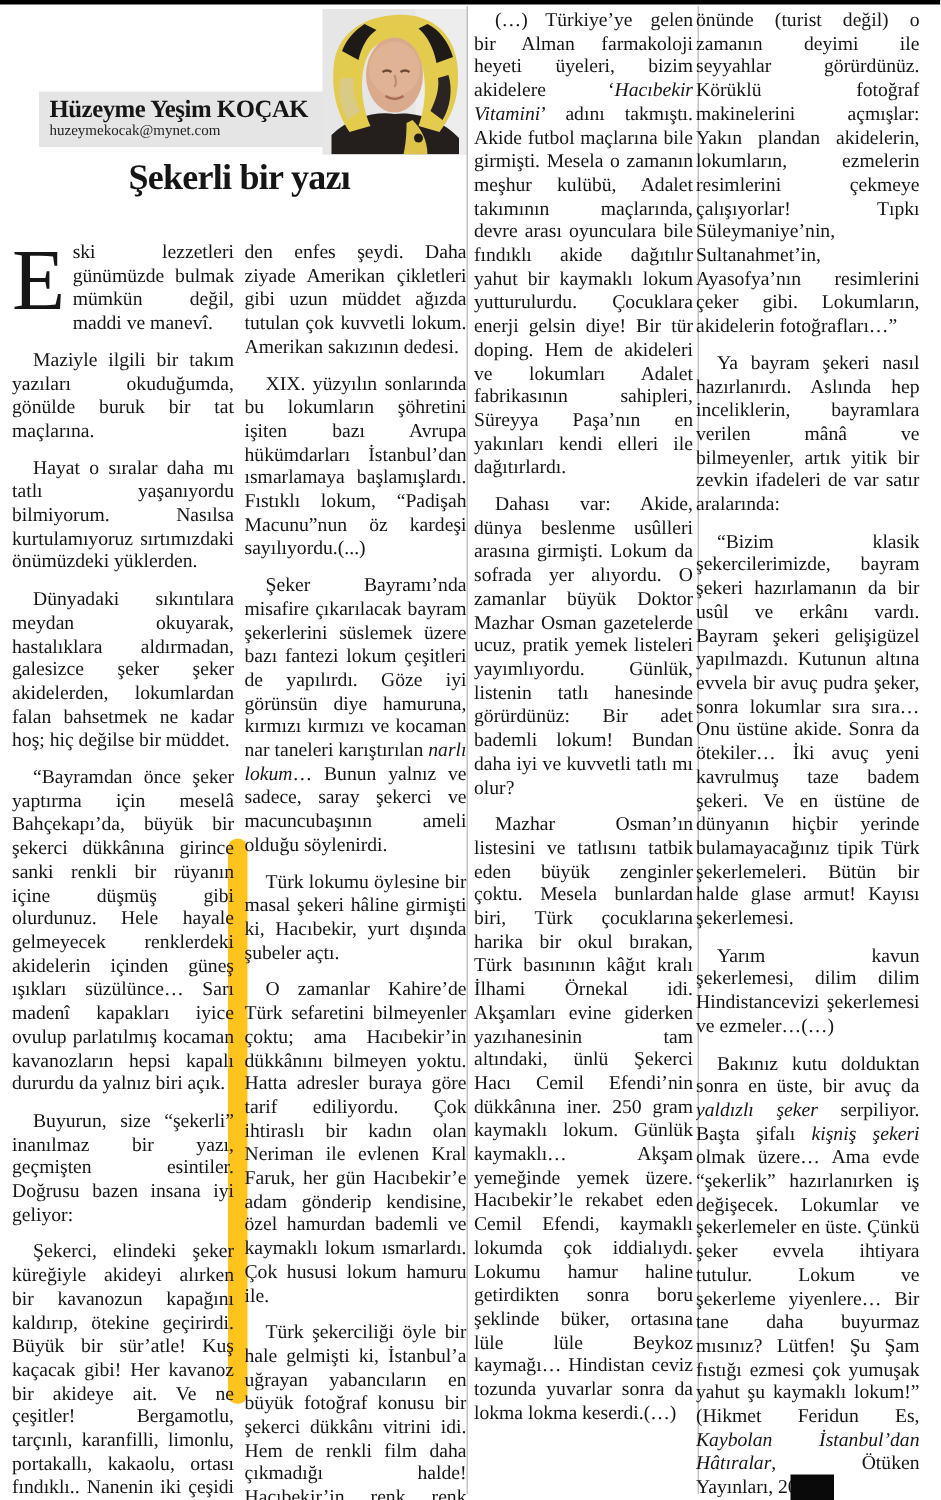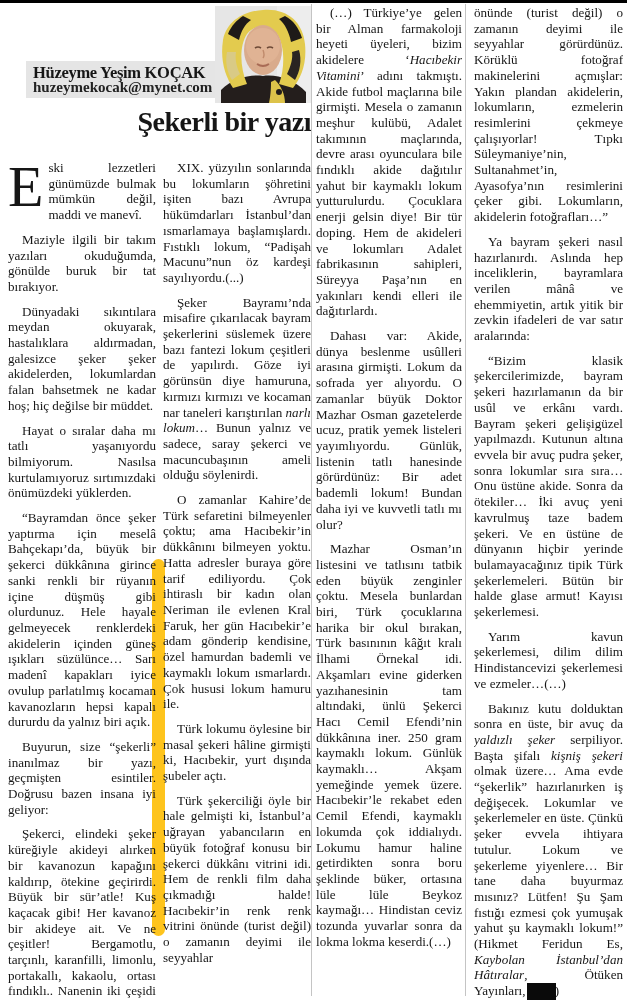--- a/index.html
+++ b/index.html
@@ -9,40 +9,40 @@
   }
   .top-rule{position:absolute;left:0;top:0;width:627px;height:3px;background:#000;}
 
   
   .header{position:absolute;left:8px;top:3px;width:303px;height:155px;}
   .author-box{
     position:absolute;left:18px;top:58px;width:196px;height:37px;
     background:#e5e5e5;padding:2px 7px 12px 7px;box-sizing:border-box;
   }
   .author-name{font-weight:bold;font-size:16.5px;line-height:19px;letter-spacing:-0.3px;white-space:nowrap;}
-  .author-email{font-size:15px;line-height:11px;color:#222;font-weight:bold;}
+  .author-email{font-size:10px;line-height:11px;color:#222;}
   .photo{position:absolute;left:207px;top:3px;width:97px;height:97px;overflow:hidden;background:#e7e7e7;}
   .photo svg{display:block;}
   .headline{
-    position:absolute;left:0;top:103px;width:303px;margin:0;text-align:right;
-    font-size:28px;font-weight:bold;letter-spacing:-0.5px;
+    position:absolute;left:0;top:103px;width:303px;margin:0;text-align:center;
+    font-size:24px;font-weight:bold;letter-spacing:-0.5px;
   }
 
   
   .col{
     position:absolute;width:148px;text-align:justify;
     font-size:13.1px;line-height:15.7px;overflow:hidden;
   }
   .col p{margin:0 0 9px 0;text-indent:14px;}
   .col p.flush{text-indent:0;}
   .col p.has-dropcap{text-indent:0;}
   .col-1{left:8px;  top:160px;height:840px;}
   .col-2{left:163px;top:160px;height:840px;}
   .col-3{left:316px;top:5px;  width:146px;height:993px;}
-  .col-4{left:474px;top:5px;  width:149px;height:993px;}
+  .col-4{left:464px;top:5px;  width:149px;height:993px;}
   .dropcap{
     float:left;font-size:58px;line-height:48px;
     padding:3px 5px 0 0;font-weight:normal;
   }
   i{font-style:italic;}
 
   
   .rule-v{position:absolute;width:1px;background:#c4c4c4;}
   .rule-a{left:311px;top:4px;height:992px;}
   .rule-b{left:465px;top:4px;height:992px;}
@@ -94,42 +94,43 @@
     <h1 class="headline">Şekerli bir yazı</h1>
   </header>
 
   <div class="rule-v rule-a"></div>
   <div class="rule-v rule-b"></div>
 
   <div class="highlight-bar" style="background: rgb(254, 196, 29);"></div>
 
   <section class="col col-1">
       <p class="has-dropcap"><span class="dropcap">E</span>ski lezzetleri günümüzde bulmak mümkün değil, maddi ve manevî.</p>
-      <p>Maziyle ilgili bir takım yazıları okuduğumda, gönülde buruk bir tat bırakıyor.</p>
+      <p>Maziyle ilgili bir takım yazıları okuduğumda, gönülde buruk bir tat maçlarına.</p>
+      <p>Hayat o sıralar daha mı tatlı yaşanıyordu bilmiyorum. Nasılsa kurtulamıyoruz sırtımızdaki önümüzdeki yüklerden.</p>
       <p>Dünyadaki sıkıntılara meydan okuyarak, hastalıklara aldırmadan, galesizce şeker şeker akidelerden, lokumlardan falan bahsetmek ne kadar hoş; hiç değilse bir müddet.</p>
-      <p>Hayat o sıralar daha mı tatlı yaşanıyordu bilmiyorum. Nasılsa kurtulamıyoruz sırtımızdaki önümüzdeki yüklerden.</p>
       <p>“Bayramdan önce şeker yaptırma için meselâ Bahçekapı’da, büyük bir şekerci dükkânına girince sanki renkli bir rüyanın içine düşmüş gibi olurdunuz. Hele hayale gelmeyecek renklerdeki akidelerin içinden güneş ışıkları süzülünce… Sarı madenî kapakları iyice ovulup parlatılmış kocaman kavanozların hepsi kapalı dururdu da yalnız biri açık.</p>
       <p>Buyurun, size “şekerli” inanılmaz bir yazı, geçmişten esintiler. Doğrusu bazen insana iyi geliyor:</p>
       <p>Şekerci, elindeki şeker küreğiyle akideyi alırken bir kavanozun kapağını kaldırıp, ötekine geçirirdi. Büyük bir sür’atle! Kuş kaçacak gibi! Her kavanoz bir akideye ait. Ve ne çeşitler! Bergamotlu, tarçınlı, karanfilli, limonlu, portakallı, kakaolu, ortası fındıklı.. Nanenin iki çeşidi vardı. Ya taze naneden yapılmış yemyeşil ve şeffaf nane akidesi ya beyaz</p>
     </section>
   <section class="col col-2">
+      <p class="flush">den enfes şeydi. Daha ziyade Amerikan çikletleri gibi uzun müddet ağızda tutulan çok kuvvetli lokum. Amerikan sakızının dedesi.</p>
       <p>XIX. yüzyılın sonlarında bu lokumların şöhretini işiten bazı Avrupa hükümdarları İstanbul’dan ısmarlamaya başlamışlardı. Fıstıklı lokum, “Padişah Macunu”nun öz kardeşi sayılıyordu.(...)</p>
       <p>Şeker Bayramı’nda misafire çıkarılacak bayram şekerlerini süslemek üzere bazı fantezi lokum çeşitleri de yapılırdı. Göze iyi görünsün diye hamuruna, kırmızı kırmızı ve kocaman nar taneleri karıştırılan <i>narlı lokum</i>… Bunun yalnız ve sadece, saray şekerci ve macuncubaşının ameli olduğu söylenirdi.</p>
+      <p>Türk lokumu öylesine bir masal şekeri hâline girmişti ki, Hacıbekir, yurt dışında şubeler açtı.</p>
       <p>O zamanlar Kahire’de Türk sefaretini bilmeyenler çoktu; ama Hacıbekir’in dükkânını bilmeyen yoktu. Hatta adresler buraya göre tarif ediliyordu. Çok ihtiraslı bir kadın olan Neriman ile evlenen Kral Faruk, her gün Hacıbekir’e adam gönderip kendisine, özel hamurdan bademli ve kaymaklı lokum ısmarlardı. Çok hususi lokum hamuru ile.</p>
-      <p>Türk lokumu öylesine bir masal şekeri hâline girmişti ki, Hacıbekir, yurt dışında şubeler açtı.</p>
       <p>Türk şekerciliği öyle bir hale gelmişti ki, İstanbul’a uğrayan yabancıların en büyük fotoğraf konusu bir şekerci dükkânı vitrini idi. Hem de renkli film daha çıkmadığı halde! Hacıbekir’in renk renk vitrini önünde (turist değil) o zamanın deyimi ile seyyahlar</p>
     </section>
   <section class="col col-3">
       <p>(…) Türkiye’ye gelen bir Alman farmakoloji heyeti üyeleri, bizim akidelere ‘<i>Hacıbekir Vitamini</i>’ adını takmıştı. Akide futbol maçlarına bile girmişti. Mesela o zamanın meşhur kulübü, Adalet takımının maçlarında, devre arası oyunculara bile fındıklı akide dağıtılır yahut bir kaymaklı lokum yutturulurdu. Çocuklara enerji gelsin diye! Bir tür doping. Hem de akideleri ve lokumları Adalet fabrikasının sahipleri, Süreyya Paşa’nın en yakınları kendi elleri ile dağıtırlardı.</p>
       <p>Dahası var: Akide, dünya beslenme usûlleri arasına girmişti. Lokum da sofrada yer alıyordu. O zamanlar büyük Doktor Mazhar Osman gazetelerde ucuz, pratik yemek listeleri yayımlıyordu. Günlük, listenin tatlı hanesinde görürdünüz: Bir adet bademli lokum! Bundan daha iyi ve kuvvetli tatlı mı olur?</p>
       <p>Mazhar Osman’ın listesini ve tatlısını tatbik eden büyük zenginler çoktu. Mesela bunlardan biri, Türk çocuklarına harika bir okul bırakan, Türk basınının kâğıt kralı İlhami Örnekal idi. Akşamları evine giderken yazıhanesinin tam altındaki, ünlü Şekerci Hacı Cemil Efendi’nin dükkânına iner. 250 gram kaymaklı lokum. Günlük kaymaklı… Akşam yemeğinde yemek üzere. Hacıbekir’le rekabet eden Cemil Efendi, kaymaklı lokumda çok iddialıydı. Lokumu hamur haline getirdikten sonra boru şeklinde büker, ortasına lüle lüle Beykoz kaymağı… Hindistan ceviz tozunda yuvarlar sonra da lokma lokma keserdi.(…)</p>
     </section>
   <section class="col col-4">
       <p class="flush">önünde (turist değil) o zamanın deyimi ile seyyahlar görürdünüz. Körüklü fotoğraf makinelerini açmışlar: Yakın plandan akidelerin, lokumların, ezmelerin resimlerini çekmeye çalışıyorlar! Tıpkı Süleymaniye’nin, Sultanahmet’in, Ayasofya’nın resimlerini çeker gibi. Lokumların, akidelerin fotoğrafları…”</p>
-      <p>Ya bayram şekeri nasıl hazırlanırdı. Aslında hep inceliklerin, bayramlara verilen mânâ ve ehemmiyetin, artık yitik bir zevkin ifadeleri de var satır aralarında:</p>
+      <p>Ya bayram şekeri nasıl hazırlanırdı. Aslında hep inceliklerin, bayramlara verilen mânâ ve bilmeyenler, artık yitik bir zevkin ifadeleri de var satır aralarında:</p>
       <p>“Bizim klasik şekercilerimizde, bayram şekeri hazırlamanın da bir usûl ve erkânı vardı. Bayram şekeri gelişigüzel yapılmazdı. Kutunun altına evvela bir avuç pudra şeker, sonra lokumlar sıra sıra… Onu üstüne akide. Sonra da ötekiler… İki avuç yeni kavrulmuş taze badem şekeri. Ve en üstüne de dünyanın hiçbir yerinde bulamayacağınız tipik Türk şekerlemeleri. Bütün bir halde glase armut! Kayısı şekerlemesi.</p>
       <p>Yarım kavun şekerlemesi, dilim dilim Hindistancevizi şekerlemesi ve ezmeler…(…)</p>
       <p>Bakınız kutu dolduktan sonra en üste, bir avuç da <i>yaldızlı şeker</i> serpiliyor. Başta şifalı <i>kişniş şekeri</i> olmak üzere… Ama evde “şekerlik” hazırlanırken iş değişecek. Lokumlar ve şekerlemeler en üste. Çünkü şeker evvela ihtiyara tutulur. Lokum ve şekerleme yiyenlere… Bir tane daha buyurmaz mısınız? Lütfen! Şu Şam fıstığı ezmesi çok yumuşak yahut şu kaymaklı lokum!” (Hikmet Feridun Es, <i>Kaybolan İstanbul’dan Hâtıralar</i>, Ötüken Yayınları, 2013)</p>
     </section>
 
   <div class="corner-mark"></div>
 
 </div>
 
 </body></html>

